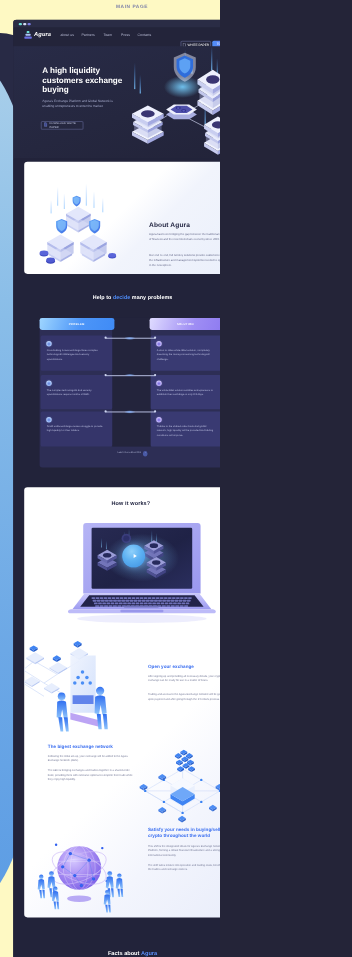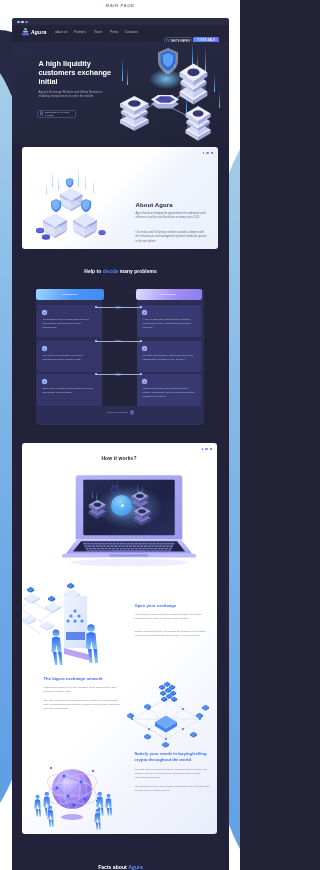--- a/index.html
+++ b/index.html
@@ -1,18 +1,18 @@
 <!DOCTYPE html>
 <html><head>
 <meta charset="utf-8">
 <style>
   html,body{margin:0;padding:0;}
   body{width:240px;height:870px;overflow:hidden;background:#242438;
        font-family:"Liberation Sans",sans-serif;-webkit-font-smoothing:antialiased;}
-  #stage{position:relative;width:240px;height:870px;overflow:hidden;background:#ffffff;}
+  #stage{position:relative;width:200px;height:870px;overflow:hidden;background:#fef9c3;}
 
   
   .blob{position:absolute;border-radius:50%;}
   #blob-left{left:-96px;top:58px;width:150px;height:760px;
       background:linear-gradient(180deg,#a9cfea 0%,#89bde8 30%,#6ca8e6 70%,#5d9de4 100%);}
   #blob-right{right:-100px;top:128px;width:150px;height:742px;
       background:linear-gradient(180deg,#a6cde9 0%,#84bae7 35%,#5f9fe4 100%);}
   #blob-left-dark{left:-60px;top:30px;width:120px;height:200px;background:#282a45;}
 
   
@@ -138,21 +138,21 @@
         </svg>
         <span>WHITE PAPER</span>
       </div>
       <div class="navbtn" style="left:181px;width:26px;background:linear-gradient(90deg,#4f8ef7,#7b6ef0);">TOKEN SALE</div>
     </div>
 
     <div id="hero">
       <div id="hero-title">
         <div>A high liquidity</div>
         <div>customers exchange</div>
-        <div>initial</div>
+        <div>buying</div>
       </div>
       <div id="hero-sub">Agura's Exchange Platform and Global Network is enabling entrepreneurs to enter the market</div>
       <div id="hero-btn">
         <svg width="3.4" height="4.4" viewBox="0 0 9 11" style="margin-right:2px">
           <path d="M1 .5h5l2.2 2.2v7.8H1z" fill="#3f4a8e" stroke="#8fa0e8" stroke-width=".9"></path>
         </svg>
         <span>DOWNLOAD WHITE PAPER</span>
       </div>
 
       <svg id="hero-art" viewBox="0 0 220 200" style="position:absolute;left:104px;top:0px;width:110px;height:100px;overflow:visible">

